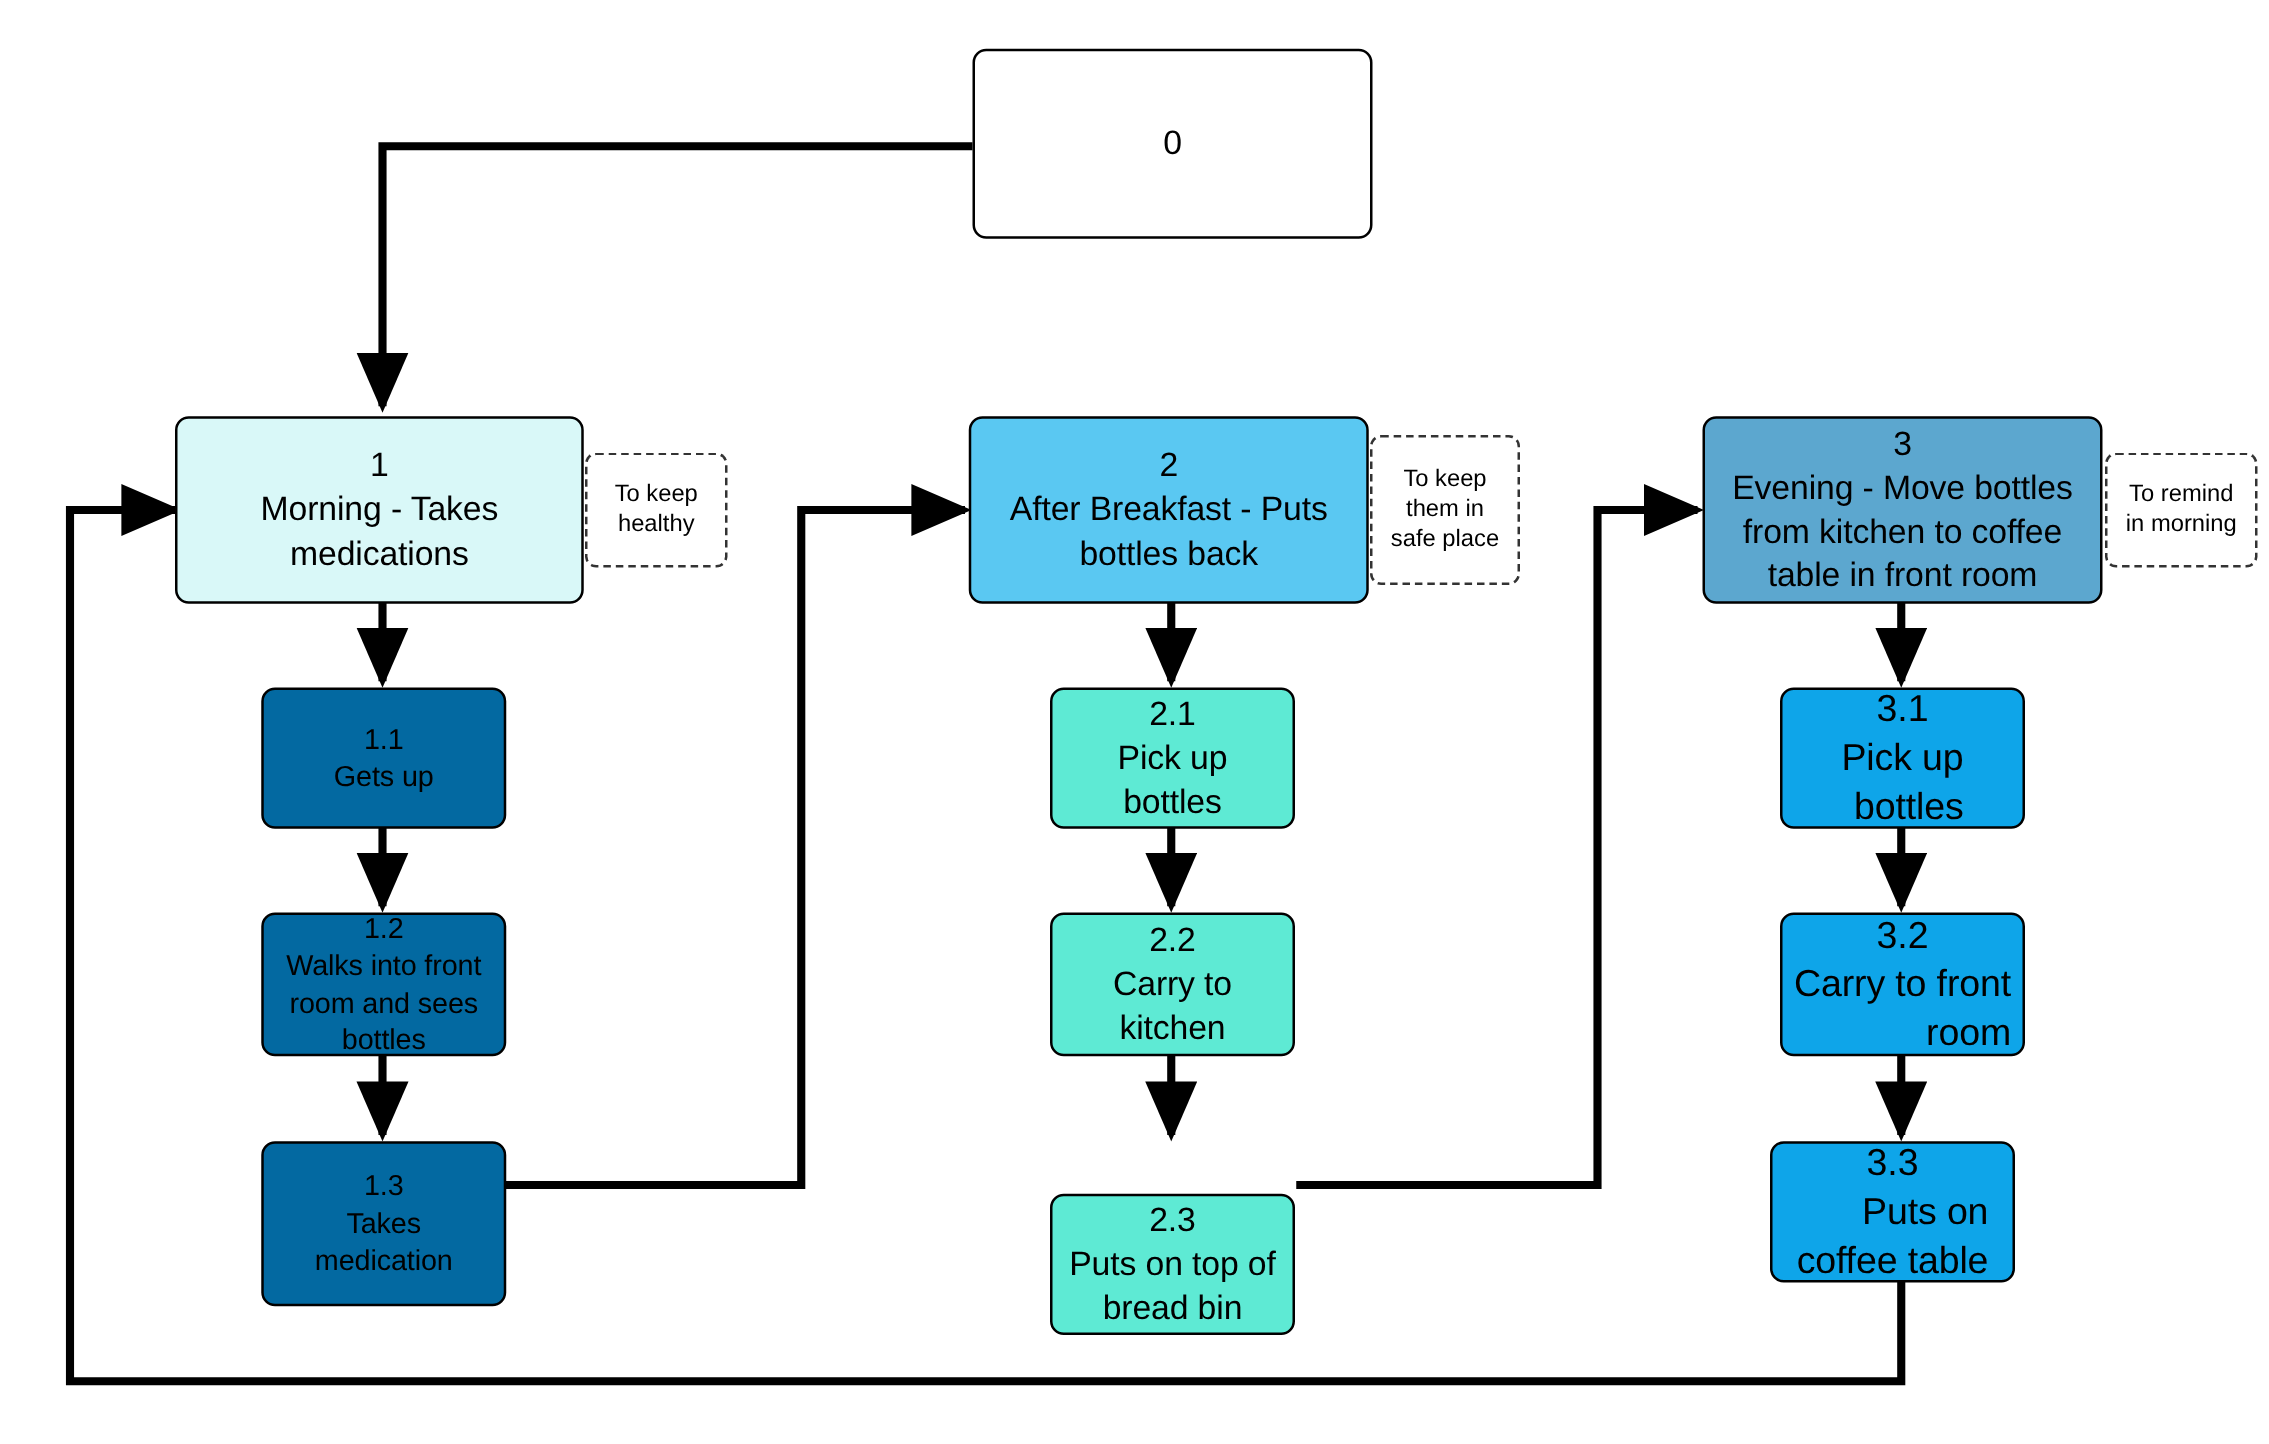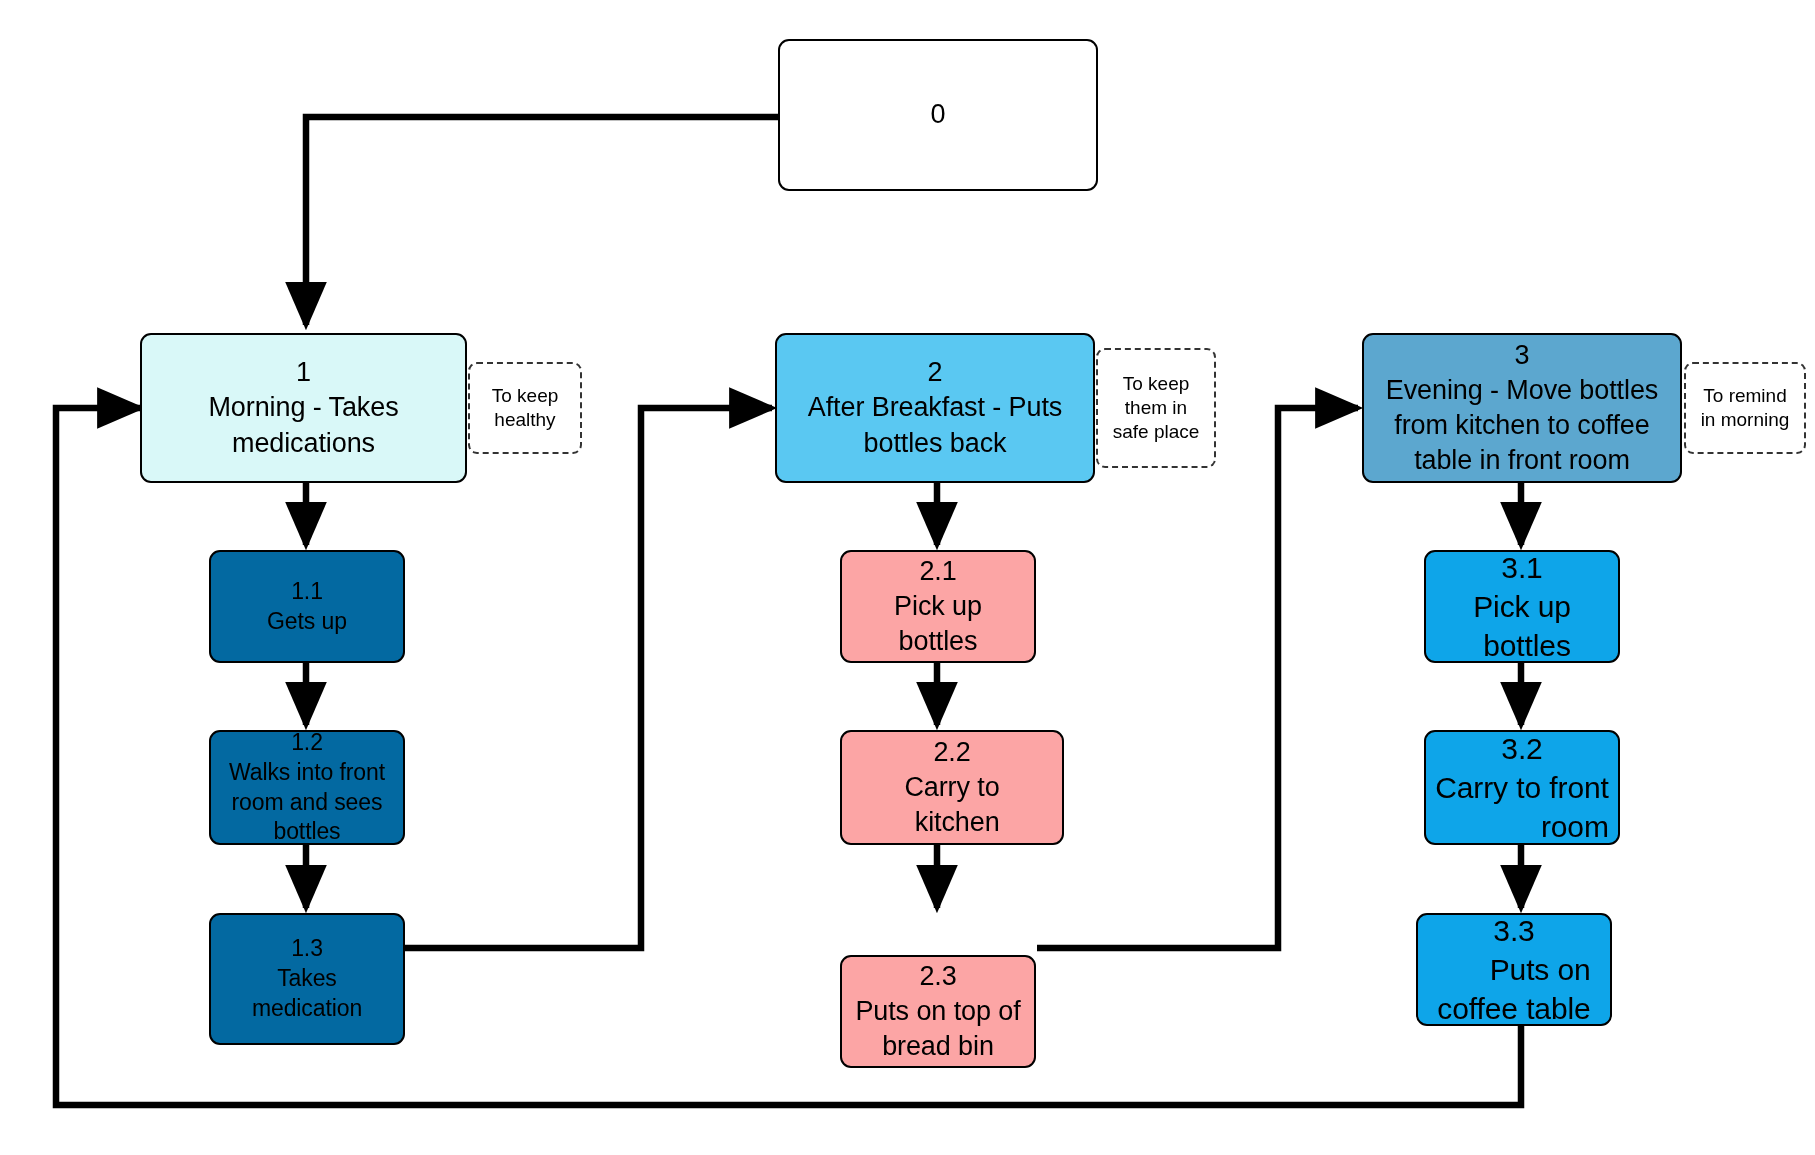--- a/index.html
+++ b/index.html
@@ -45,21 +45,21 @@
   }
   .node .label {
     display: block;
     white-space: pre-line;
   }
   .n-goal   { background: #ffffff; font-size: 27px; }
   .n-main1  { background: #d9f8f8; font-size: 27px; }
   .n-main2  { background: #5ac8f2; font-size: 27px; }
   .n-main3  { background: #5ca7cf; font-size: 27px; }
   .n-sub1   { background: #0369a1; font-size: 23px; }
-  .n-sub2   { background: #fca5a5; font-size: 27px; }
+  .n-sub2   { background: #5eead4; font-size: 27px; }
   .n-sub3   { background: #0ea5e9; font-size: 30px; text-align: right; }
 
   .note {
     position: absolute;
     box-sizing: border-box;
     border: 2px dashed #333333;
     border-radius: 9px;
     background: #ffffff;
     display: flex;
     align-items: center;
@@ -147,21 +147,21 @@
   <div class="note" style="left:1096px; top:348px; width:120px; height:120px;">To keep
 them in
 safe place</div>
 
   <div class="node n-sub2" style="left:840px; top:550px; width:196px; height:113px;">
     <span class="num">2.1</span>
     <span class="label">Pick up
 bottles</span>
   </div>
 
-  <div class="node n-sub2" style="left:840px; top:730px; width:224px; height:115px;text-align:right;">
+  <div class="node n-sub2" style="left:840px; top:730px; width:196px; height:115px;">
     <span class="num">2.2</span>
     <span class="label">Carry to
 kitchen</span>
   </div>
 
   <div class="node n-sub2" style="left:840px; top:913px; width:196px; height:113px;margin-top:42px;">
     <span class="num">2.3</span>
     <span class="label">Puts on top of
 bread bin</span>
   </div>

